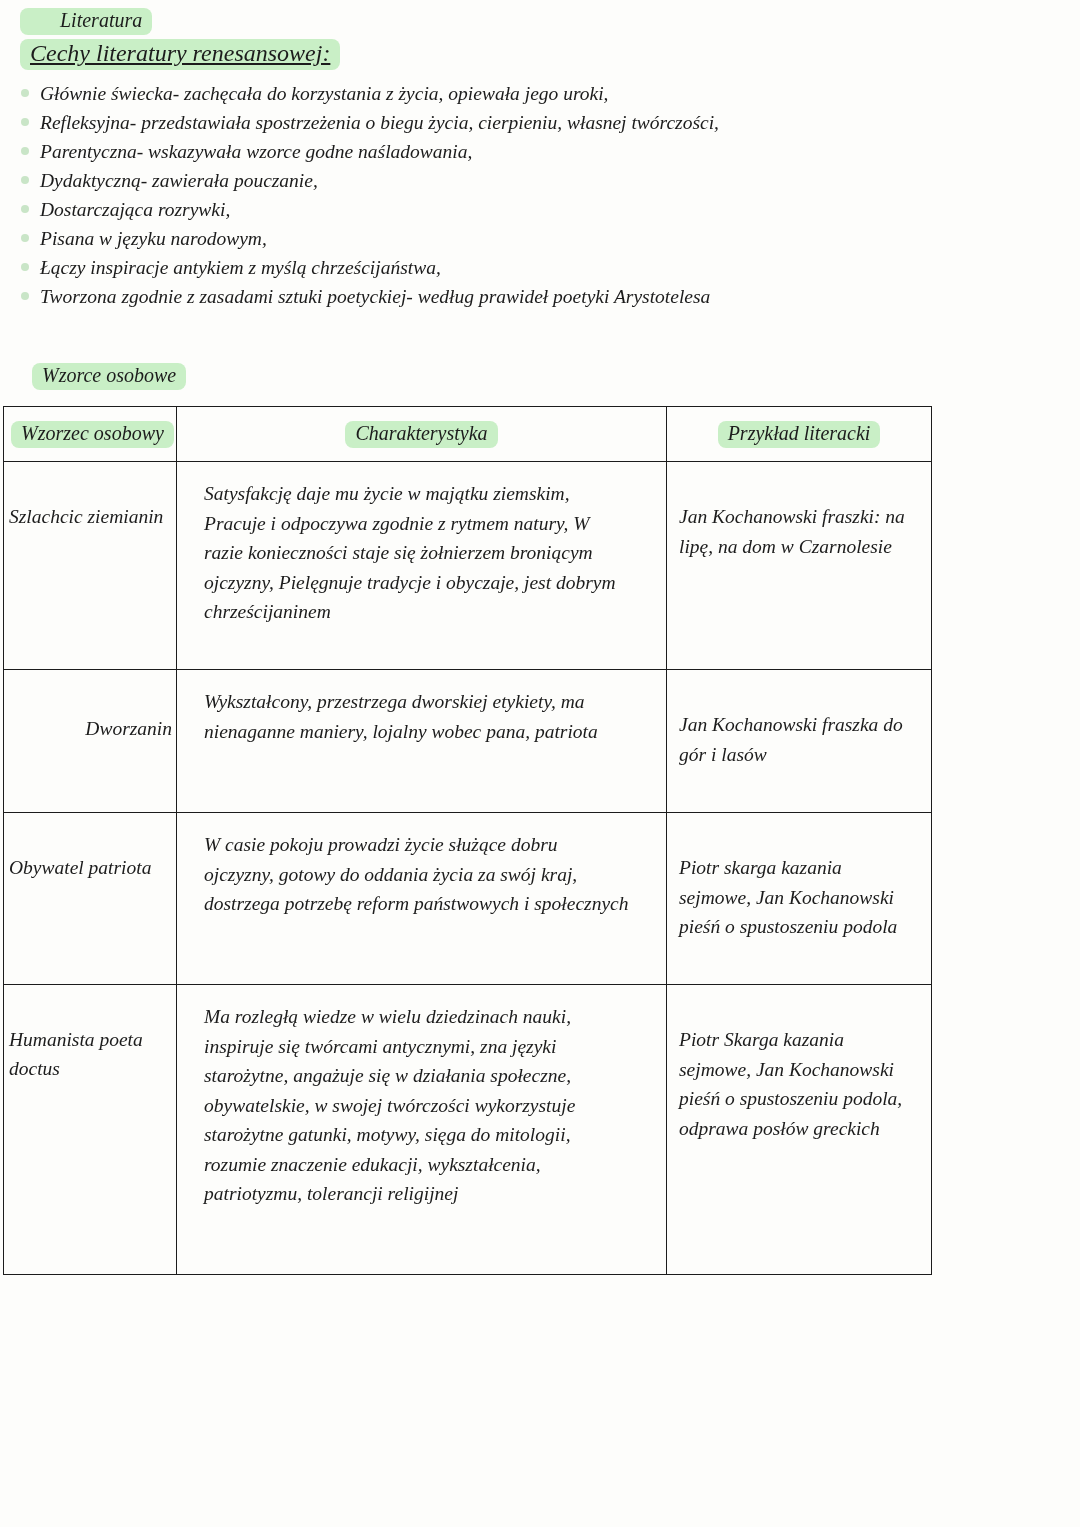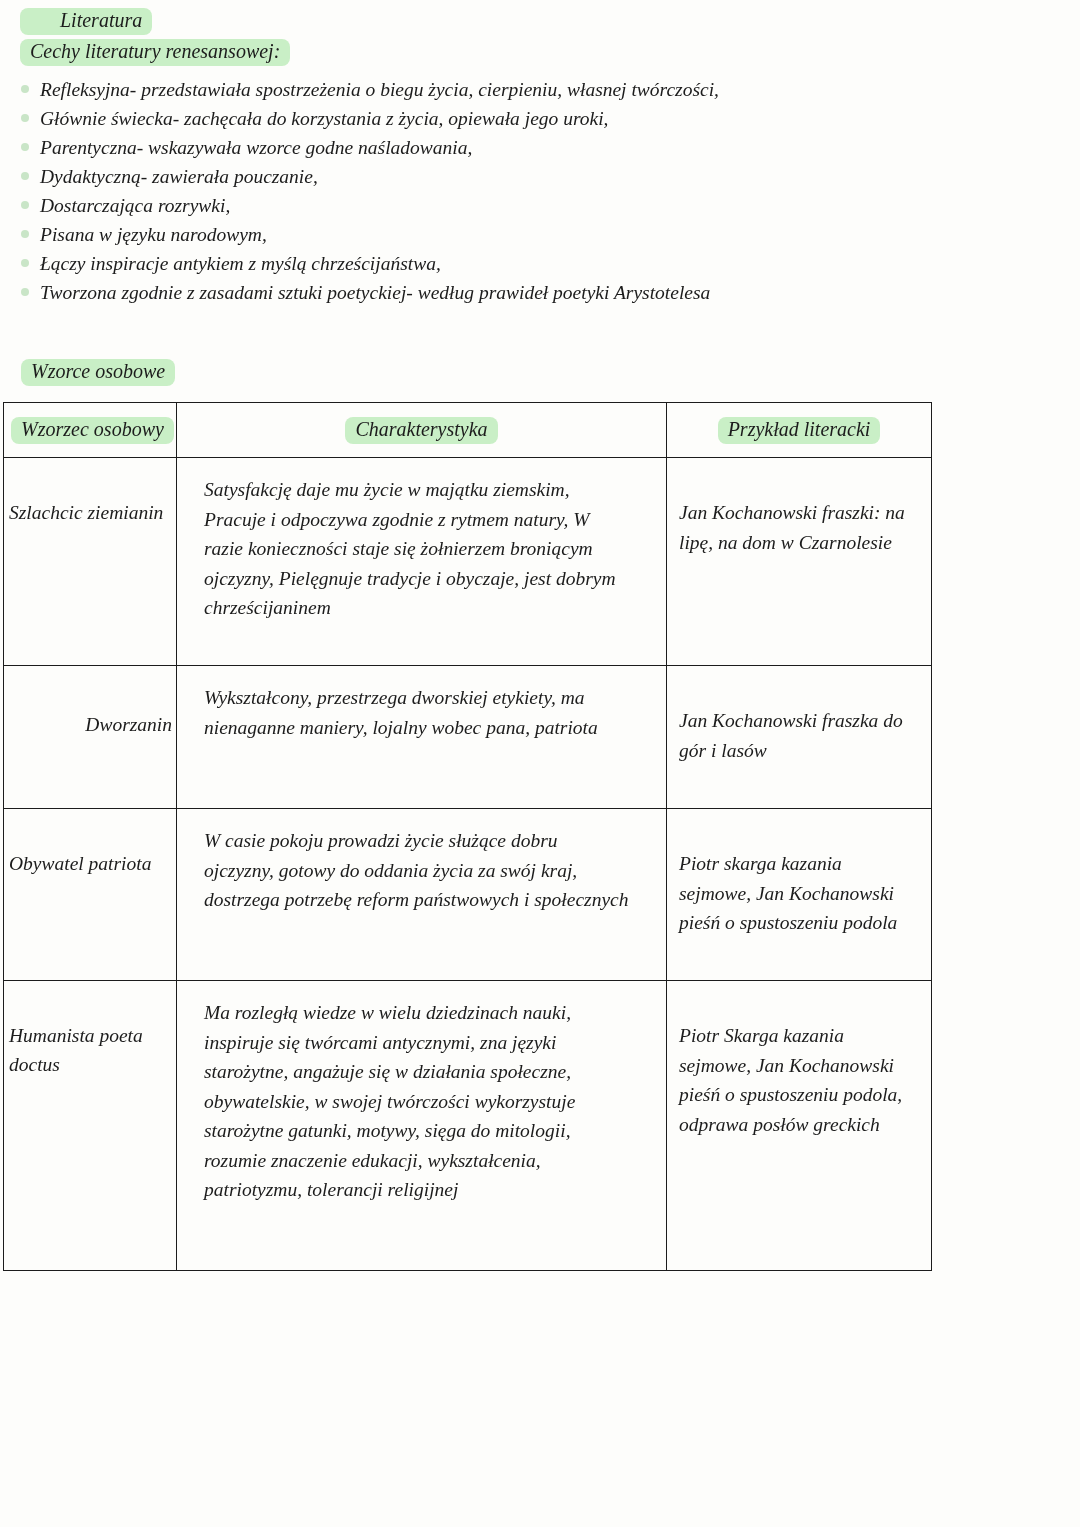--- a/index.html
+++ b/index.html
@@ -16,21 +16,21 @@
   .hl {
     background:#c9efc6;
     border-radius:8px;
     padding:1px 10px 3px 10px;
     display:inline-block;
   }
 
   .title-line { padding:8px 0 0 20px; }
   .title { font-size:20px;padding-left:40px; }
   .subtitle-line { padding:4px 0 0 20px; }
-  .subtitle { font-size:20px; }
+  .subtitle { font-size:24px;text-decoration:underline; }
 
   ul.features {
     list-style:none;
     margin:9px 0 0 0;
     padding:0 0 0 40px;
   }
   ul.features li {
     position:relative;
     font-size:19.5px;
     line-height:29px;
@@ -38,21 +38,21 @@
   ul.features li::before {
     content:"";
     position:absolute;
     left:-19px; top:10px;
     width:8px; height:8px;
     border-radius:50%;
     background:#bfe0bd;
     opacity:.85;
   }
 
-  .section-line { margin:52px 0 0 21px; }
+  .section-line { margin:52px 0 0 32px; }
   .section { font-size:20px; }
 
   table.models {
     border-collapse:collapse;
     margin:16px 0 0 3px;
     width:928px;
     table-layout:fixed;
   }
   table.models th, table.models td {
     border:1.6px solid #1c1c1c;
@@ -95,22 +95,22 @@
 
   <div class="title-line">
     <span class="hl title">Literatura</span>
   </div>
 
   <div class="subtitle-line">
     <span class="hl subtitle">Cechy literatury renesansowej:</span>
   </div>
 
   <ul class="features">
+    <li>Głównie świecka- zachęcała do korzystania z życia, opiewała jego uroki,</li>
     <li>Refleksyjna- przedstawiała spostrzeżenia o biegu życia, cierpieniu, własnej twórczości,</li>
-    <li>Głównie świecka- zachęcała do korzystania z życia, opiewała jego uroki,</li>
     <li>Parentyczna- wskazywała wzorce godne naśladowania,</li>
     <li>Dydaktyczną- zawierała pouczanie,</li>
     <li>Dostarczająca rozrywki,</li>
     <li>Pisana w języku narodowym,</li>
     <li>Łączy inspiracje antykiem z myślą chrześcijaństwa,</li>
     <li>Tworzona zgodnie z zasadami sztuki poetyckiej- według prawideł poetyki Arystotelesa</li>
   </ul>
 
   <div class="section-line">
     <span class="hl section">Wzorce osobowe</span>

